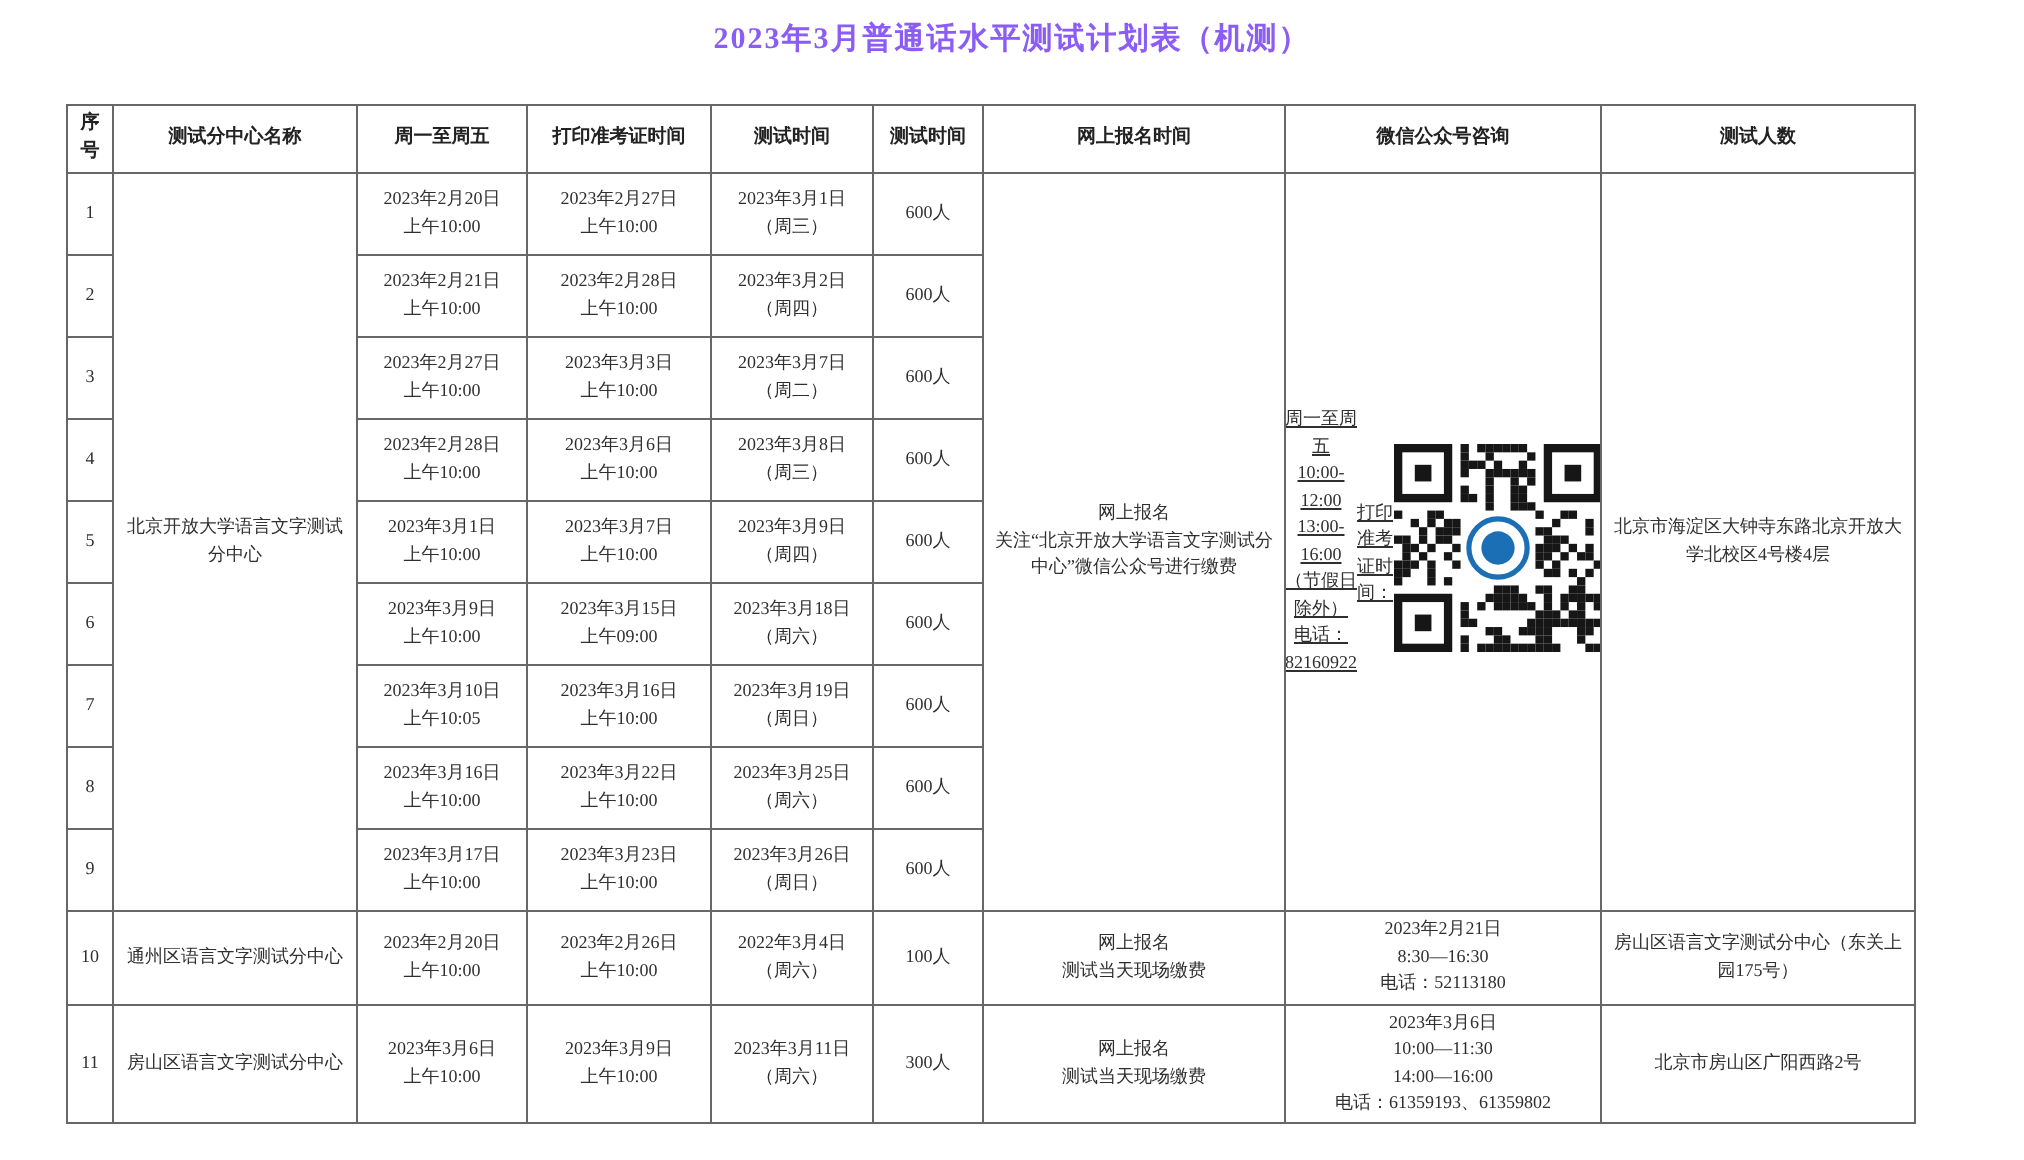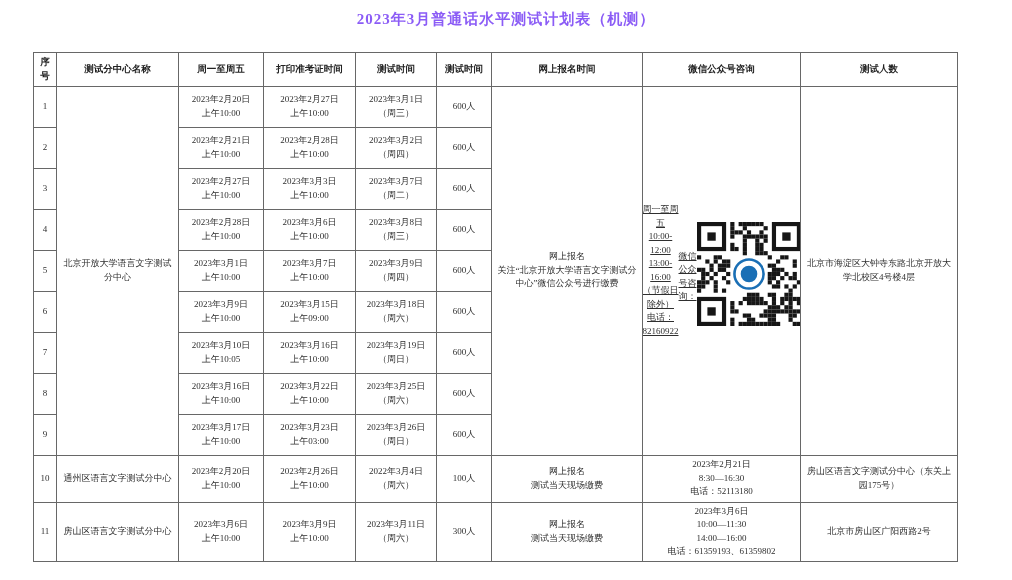--- a/index.html
+++ b/index.html
@@ -77,21 +77,21 @@
         <td>600人</td>
         <td rowspan="9" class="pre">网上报名
 关注“北京开放大学语言文字测试分中心”微信公众号进行缴费</td>
         <td rowspan="9">
           <div class="consult-block">
             <div class="pre">周一至周五
 10:00-12:00
 13:00-16:00
 （节假日除外）
 电话：82160922</div>
-            <div class="qr-label">微信公众号咨询：</div>
+            <div class="qr-label">打印准考证时间：</div>
             <div class="qr-wrap">
               <svg id="qr" class="qr" width="104" height="104" viewBox="0 0 100 100" xmlns="http://www.w3.org/2000/svg">
                   <rect x="0" y="0" width="100" height="100" fill="#fff"></rect>
                   <g fill="#161616">
                     <rect x="32" y="0" width="4" height="4"></rect>
                     <rect x="40" y="0" width="4" height="4"></rect>
                     <rect x="44" y="0" width="4" height="4"></rect>
                     <rect x="48" y="0" width="4" height="4"></rect>
                     <rect x="52" y="0" width="4" height="4"></rect>
                     <rect x="56" y="0" width="4" height="4"></rect>
@@ -346,21 +346,21 @@
 上午10:00</td>
         <td class="pre">2023年3月25日
 （周六）</td>
         <td>600人</td>
       </tr>
       <tr class="r">
         <td>9</td>
         <td class="pre">2023年3月17日
 上午10:00</td>
         <td class="pre">2023年3月23日
-上午03:00</td>
+上午10:00</td>
         <td class="pre">2023年3月26日
 （周日）</td>
         <td>600人</td>
       </tr>
       <tr class="r10">
         <td>10</td>
         <td>通州区语言文字测试分中心</td>
         <td class="pre">2023年2月20日
 上午10:00</td>
         <td class="pre">2023年2月26日

